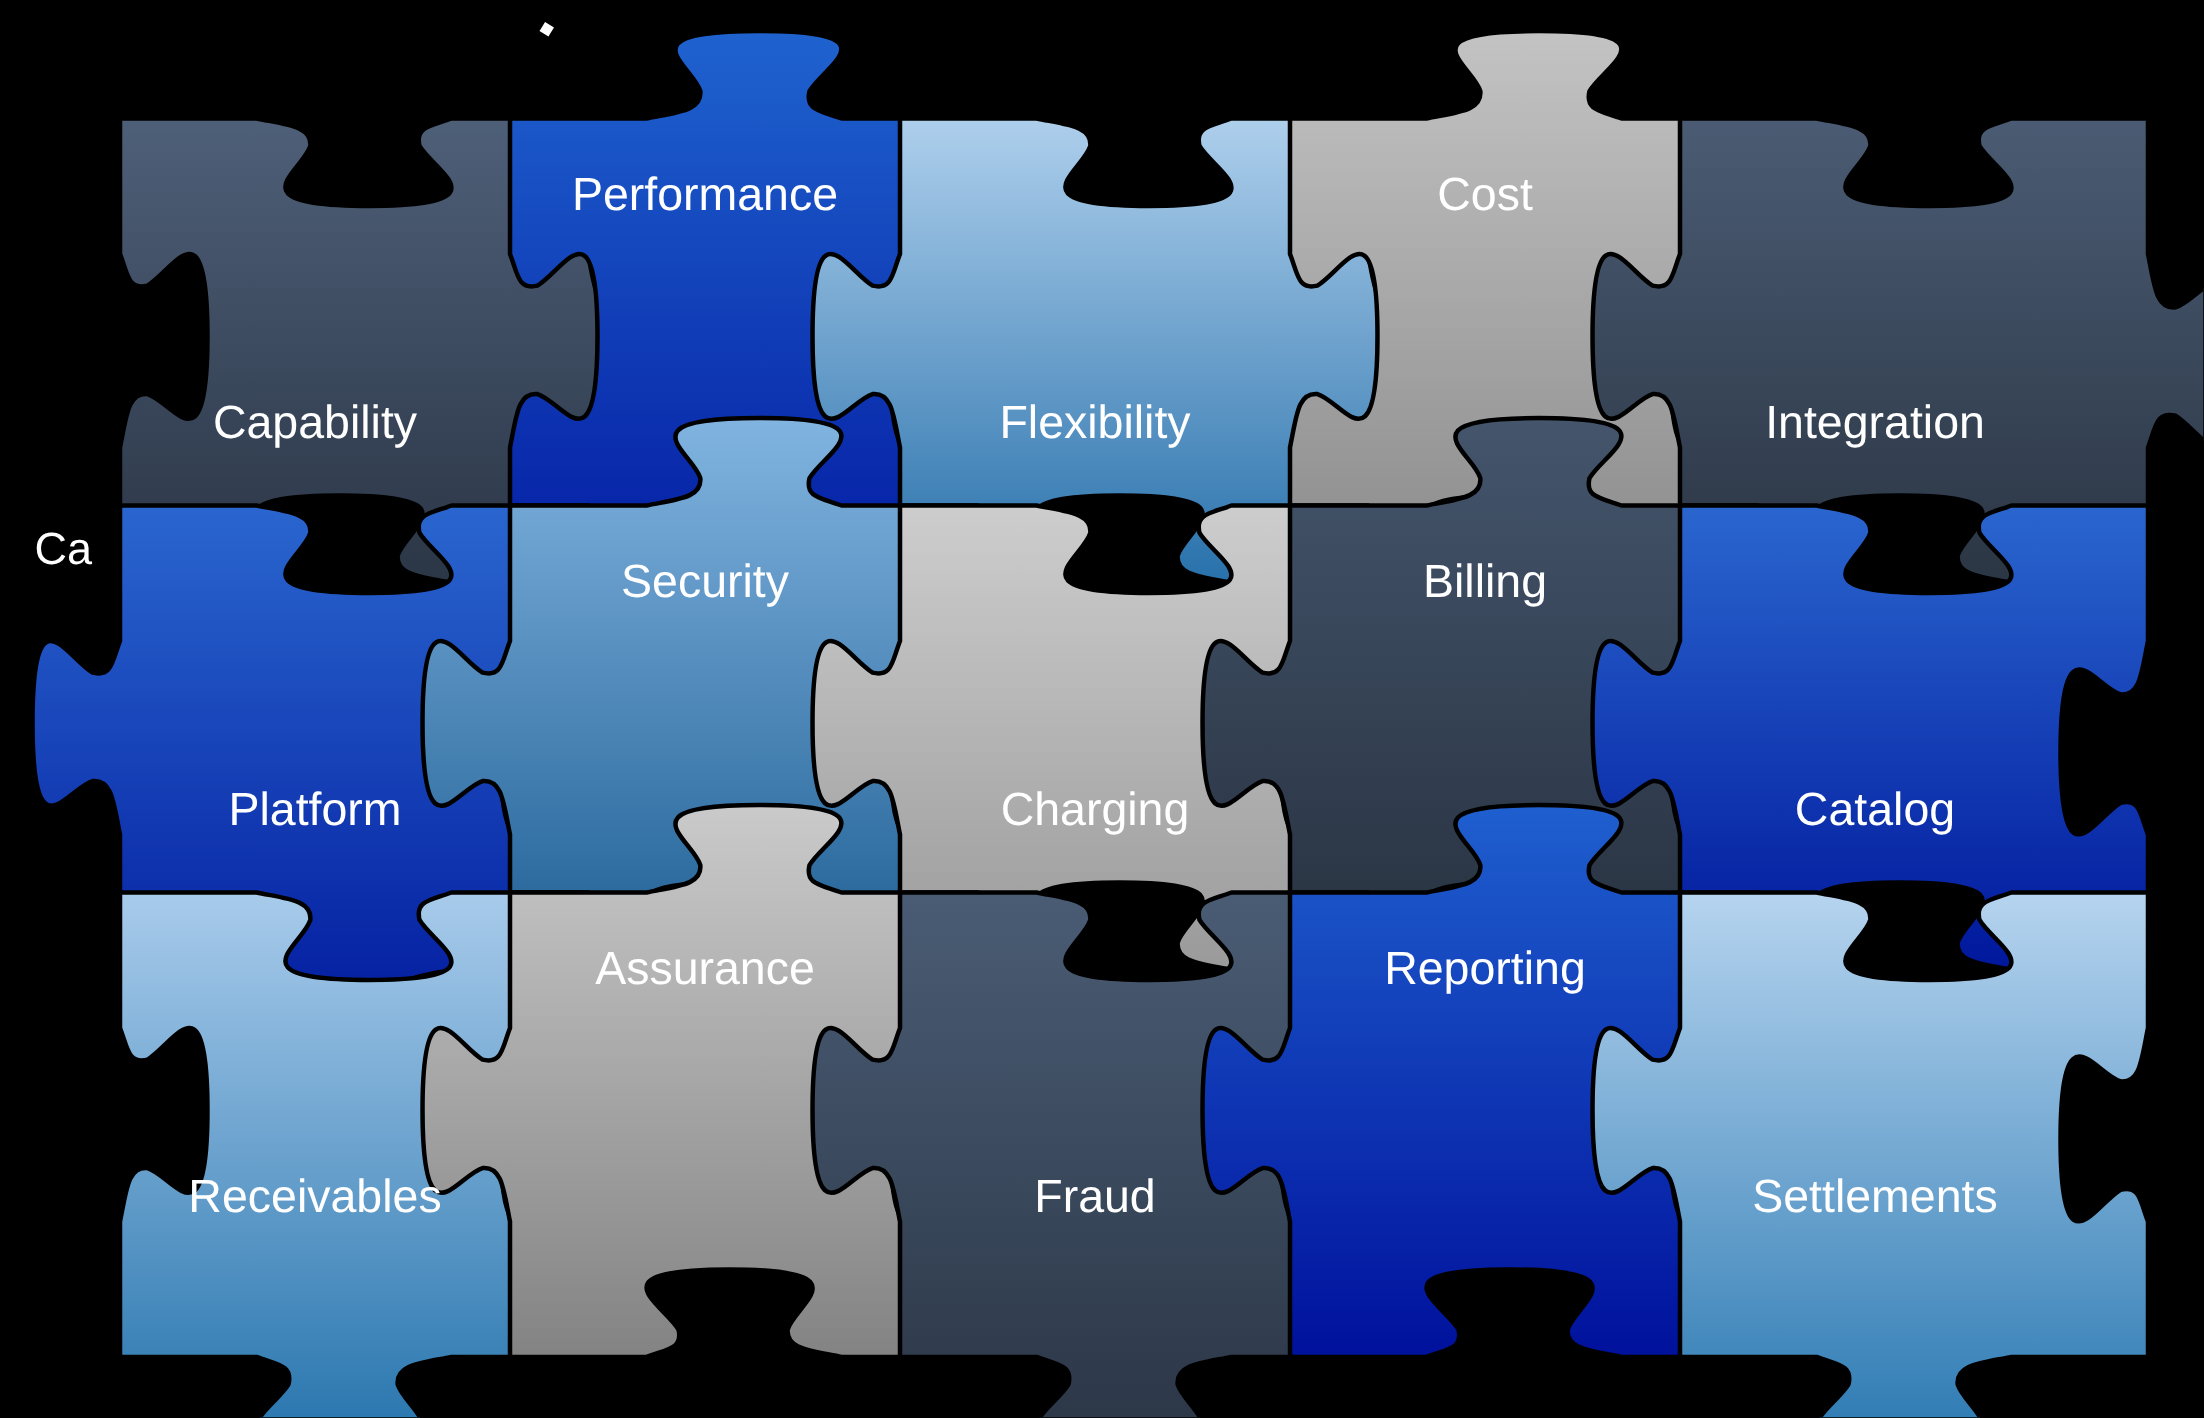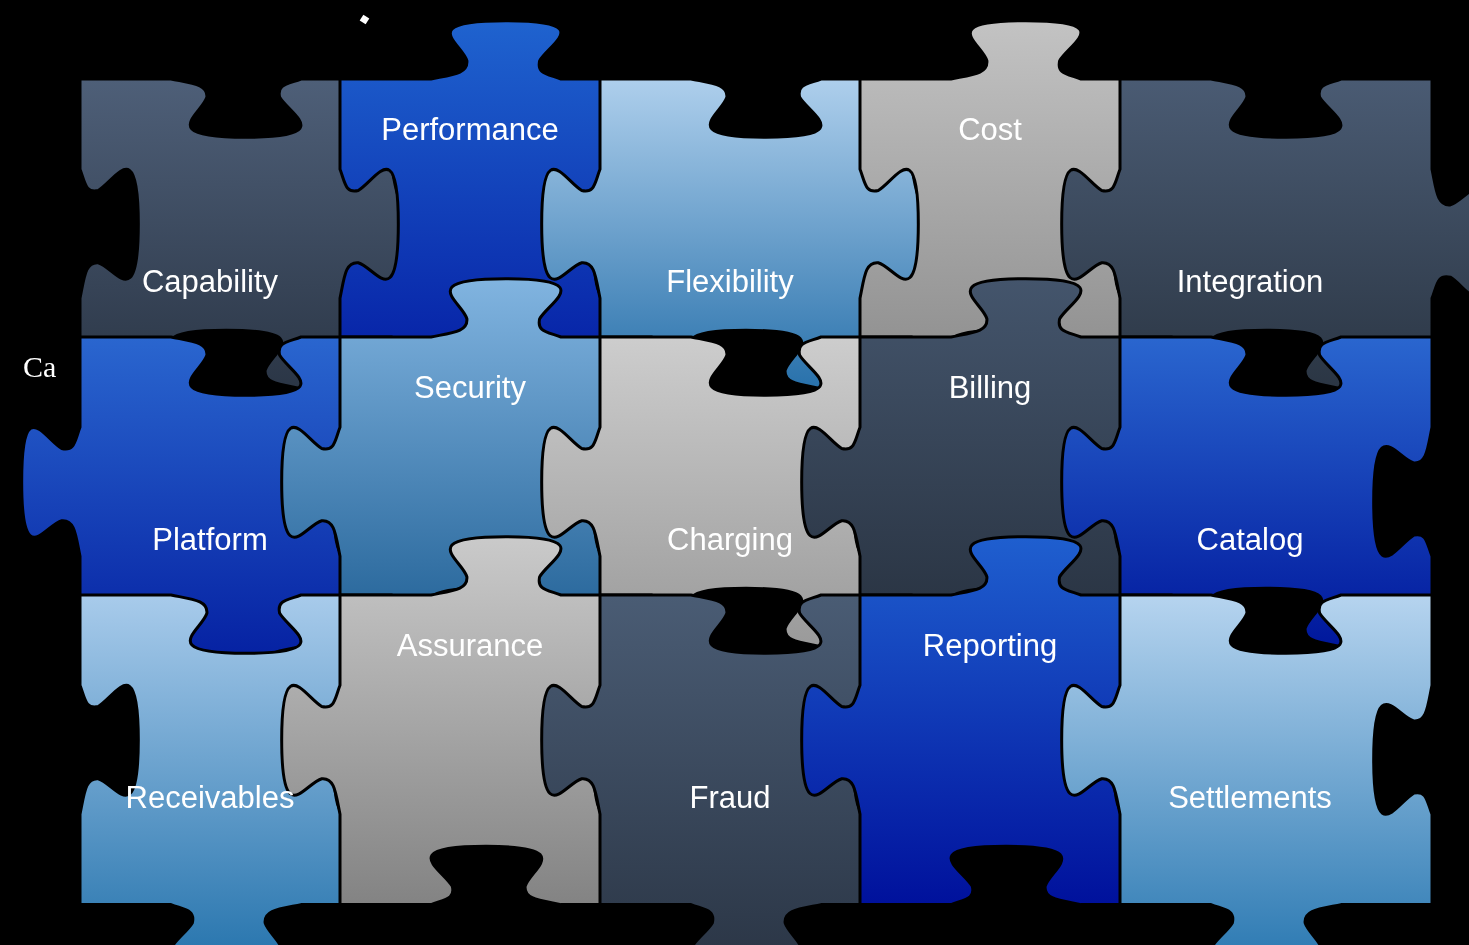--- a/index.html
+++ b/index.html
@@ -110,17 +110,17 @@
         <text x="990" y="389.89" class="pc-label">Billing</text>
         <text x="1250" y="542.11" class="pc-label">Catalog</text>
         <text x="210" y="800.11" class="pc-label">Receivables</text>
         <text x="470" y="647.89" class="pc-label">Assurance</text>
         <text x="730" y="800.11" class="pc-label">Fraud</text>
         <text x="990" y="647.89" class="pc-label">Reporting</text>
         <text x="1250" y="800.11" class="pc-label">Settlements</text>
       </g>
   </svg>
 
-  <div class="edge-label" style="left:23px;top:352px;font-family:Liberation Serif, serif;">Ca</div>
+  <div class="edge-label" style="left:23px;top:352px;">Ca</div>
 
   <div class="artifact" style="left:361px;top:16px;width:7px;height:7px;transform:rotate(32deg);"></div>
 
 </div>
 
 </body></html>

